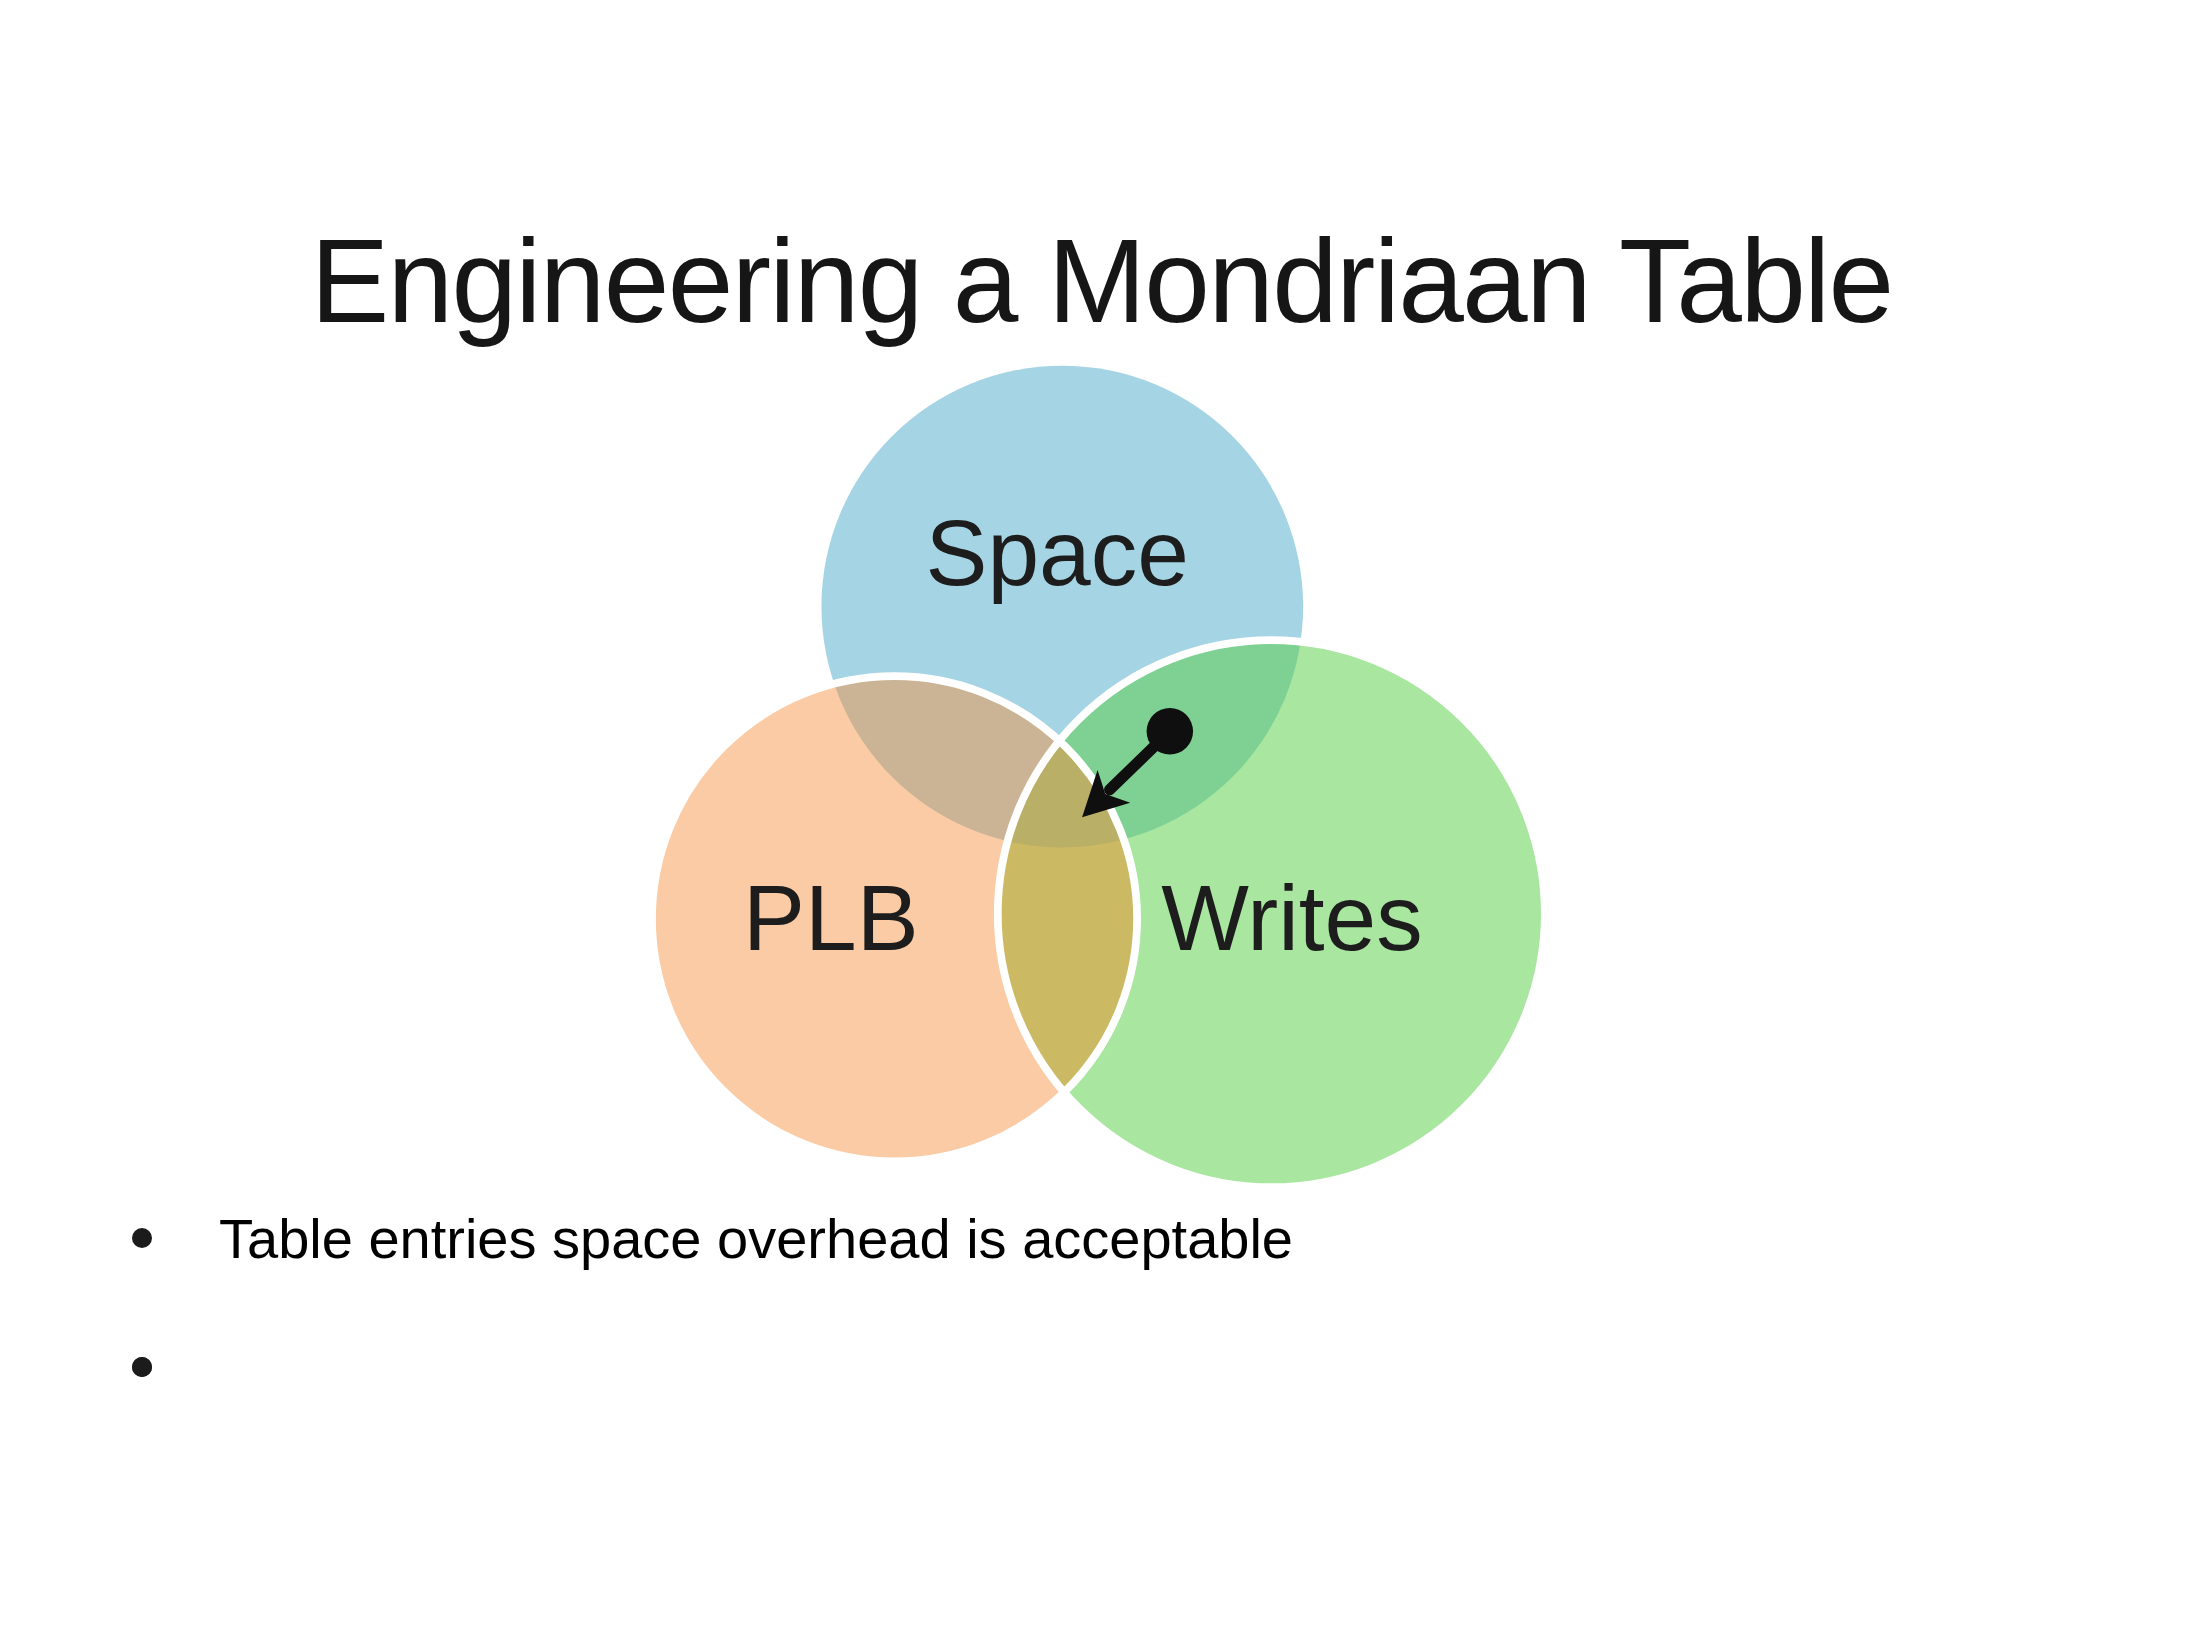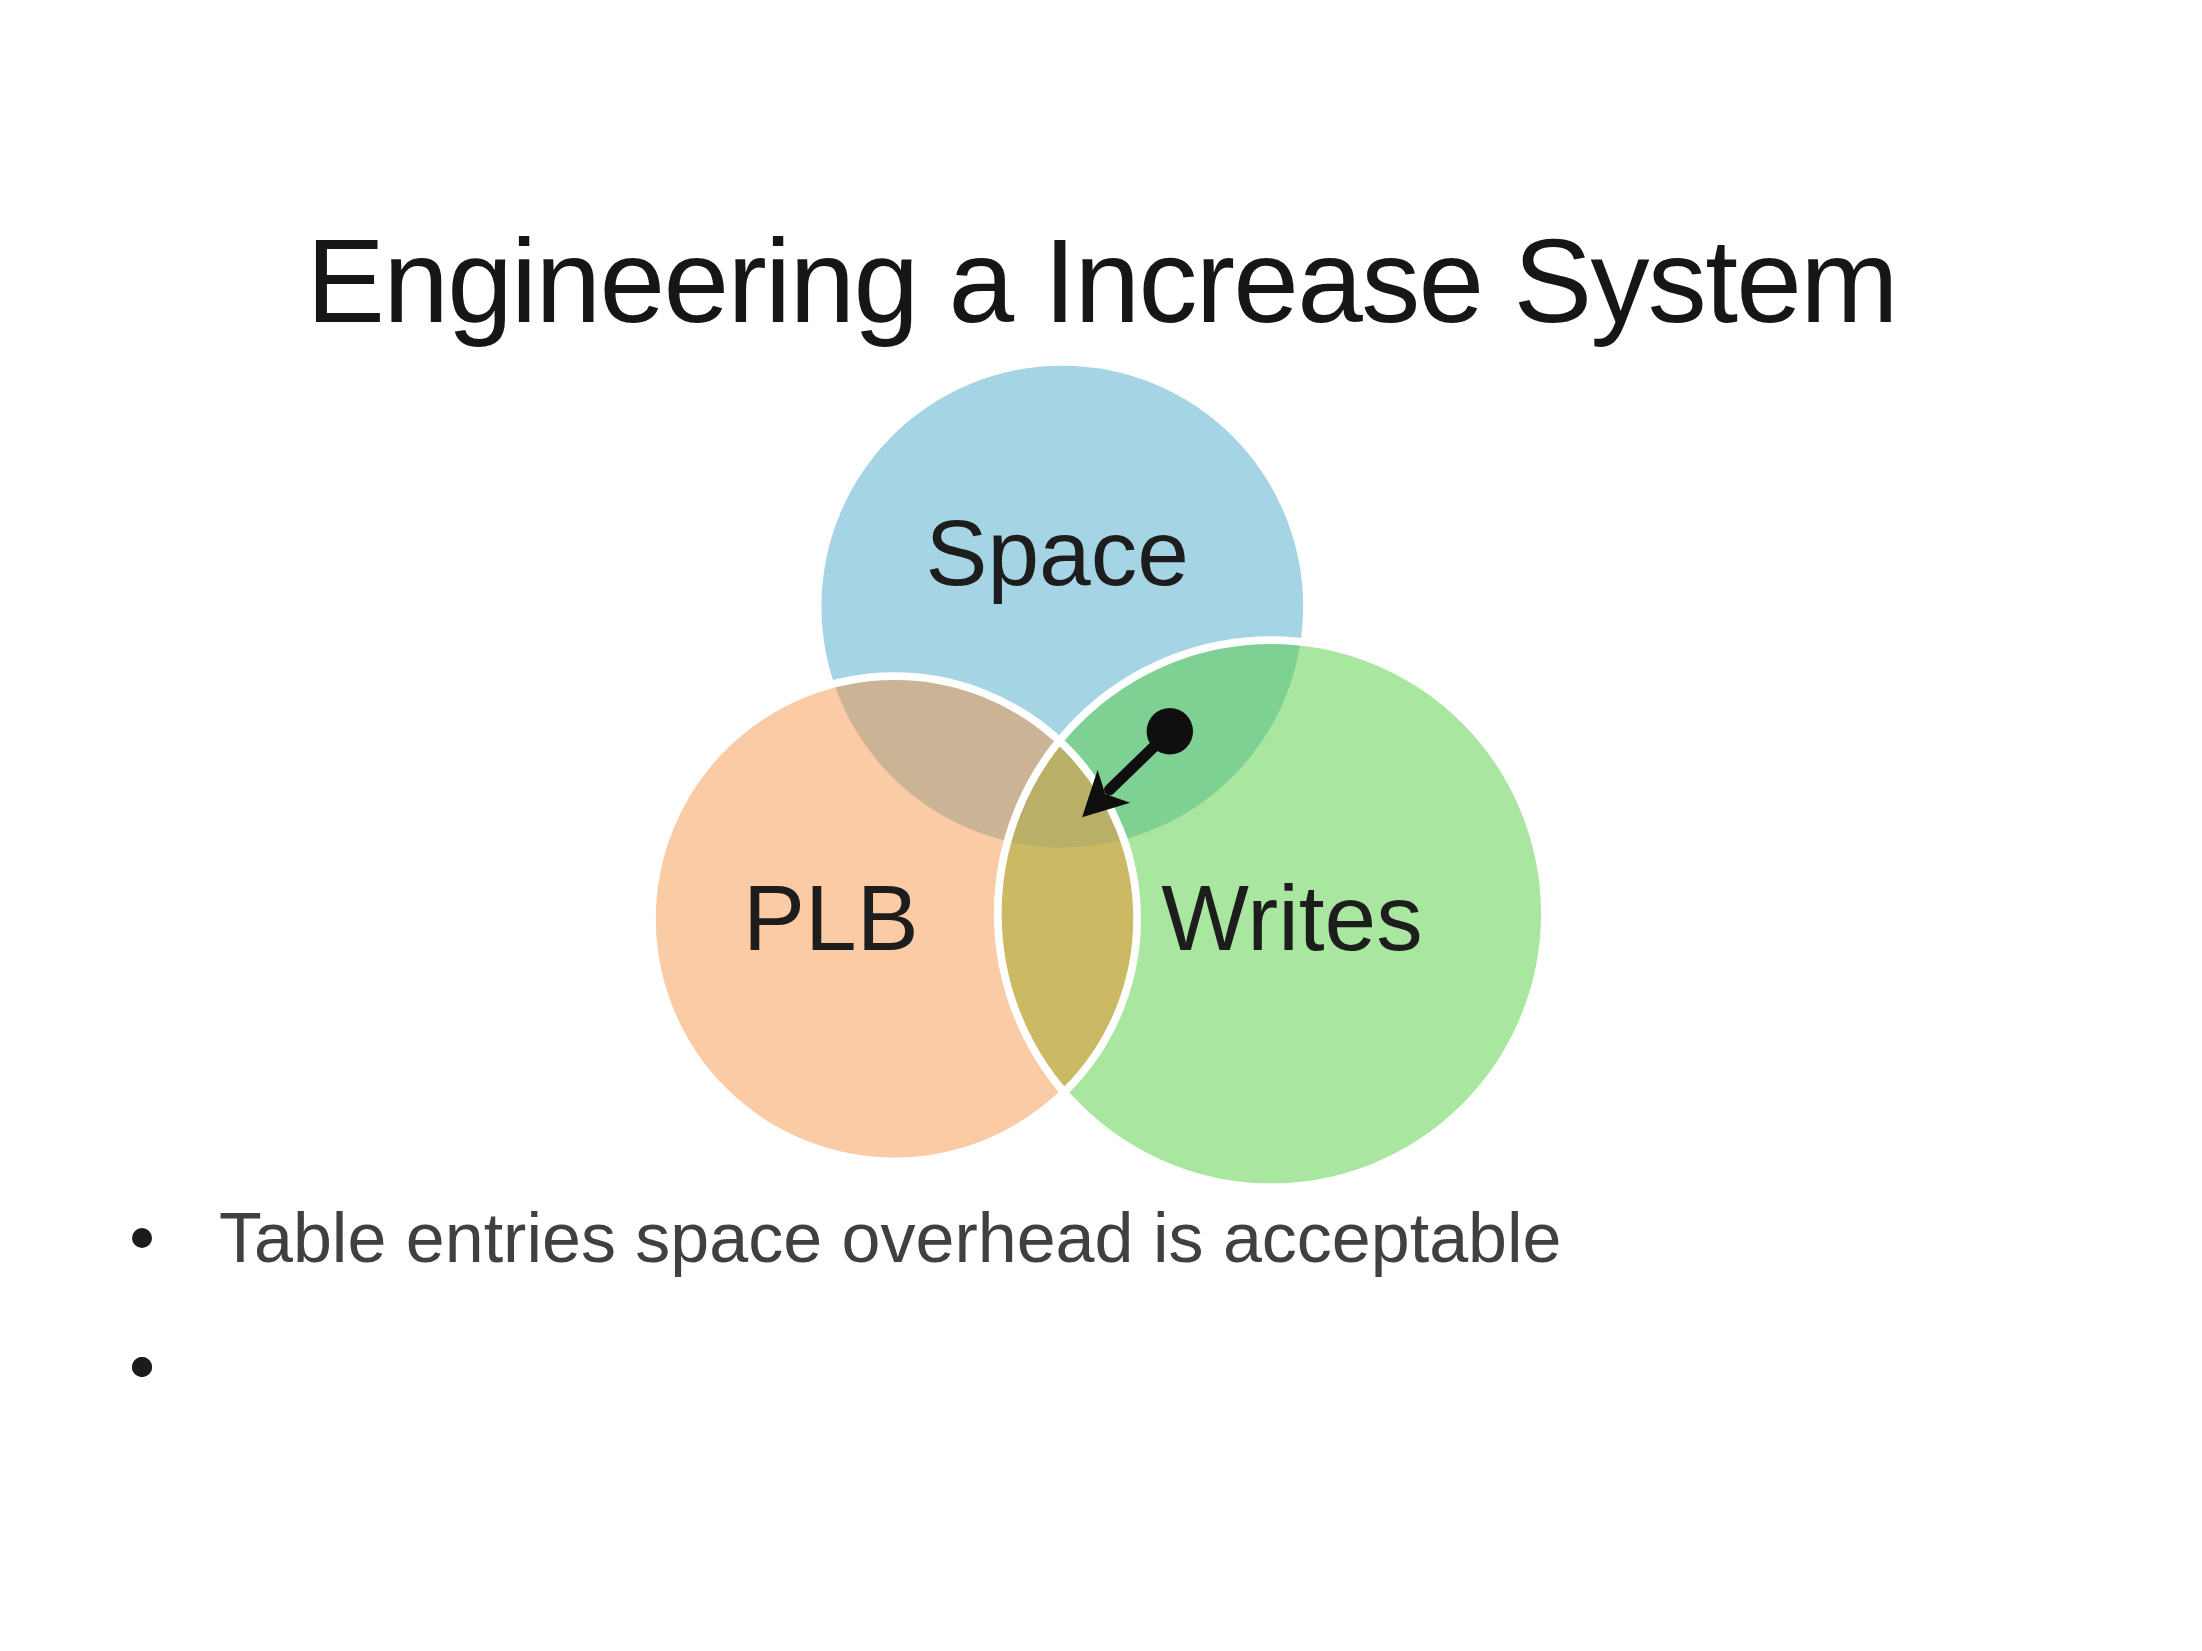--- a/index.html
+++ b/index.html
@@ -49,40 +49,40 @@
     top: 1174px;
     margin: 0;
     padding: 0;
     list-style: none;
     width: 2013px;
   }
   .bullets li {
     position: relative;
     padding-left: 99px;
     line-height: 129px;
-    font-size: 70px;
-    color: #404040;
+    font-size: 56px;
+    color: #000000;
     white-space: nowrap;
   }
   .bullet-dot {
     position: absolute;
     left: 12px;
     top: 54px;
     width: 20px;
     height: 20px;
     border-radius: 50%;
     background: #1b1b1b;
   }
 </style>
 </head>
 <body>
 
 <main class="slide">
 
-  <h1 class="title">Engineering a Increase System</h1>
+  <h1 class="title">Engineering a Mondriaan Table</h1>
 
   <svg class="venn" viewBox="700 380 1160 1030" xmlns="http://www.w3.org/2000/svg">
     <defs>
       <clipPath id="clipPLB">
           <circle cx="1040" cy="1068" r="282"></circle>
         </clipPath>
       <clipPath id="clipWrites">
           <circle cx="1478" cy="1062" r="318"></circle>
         </clipPath>
     </defs>

